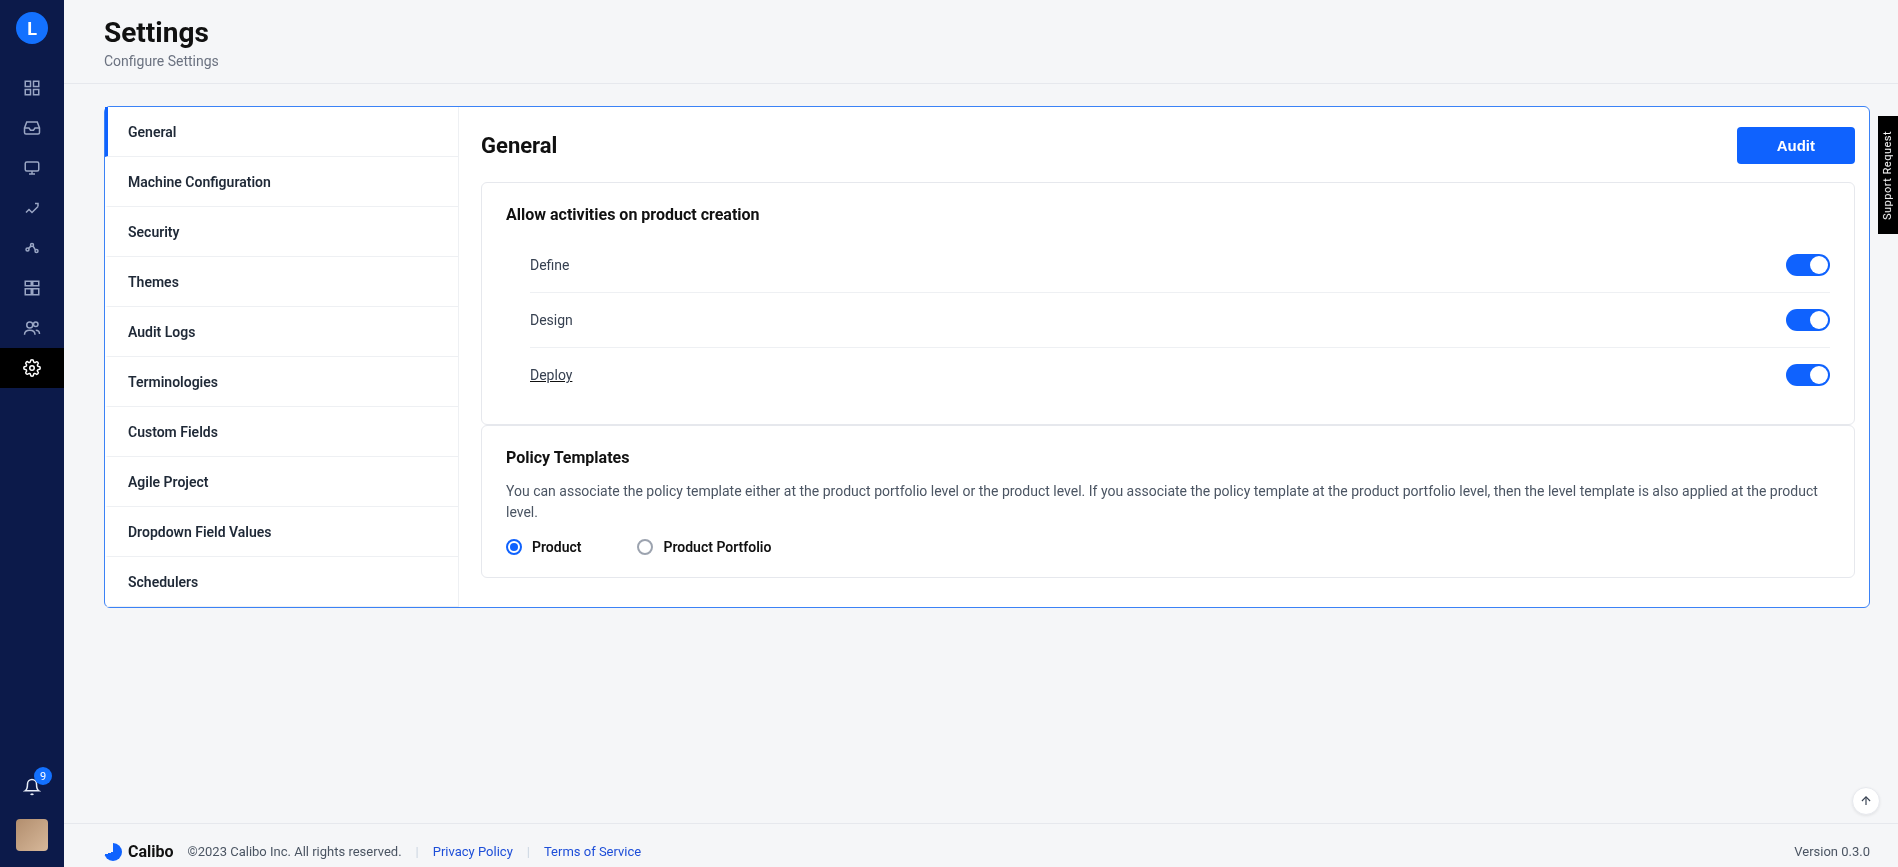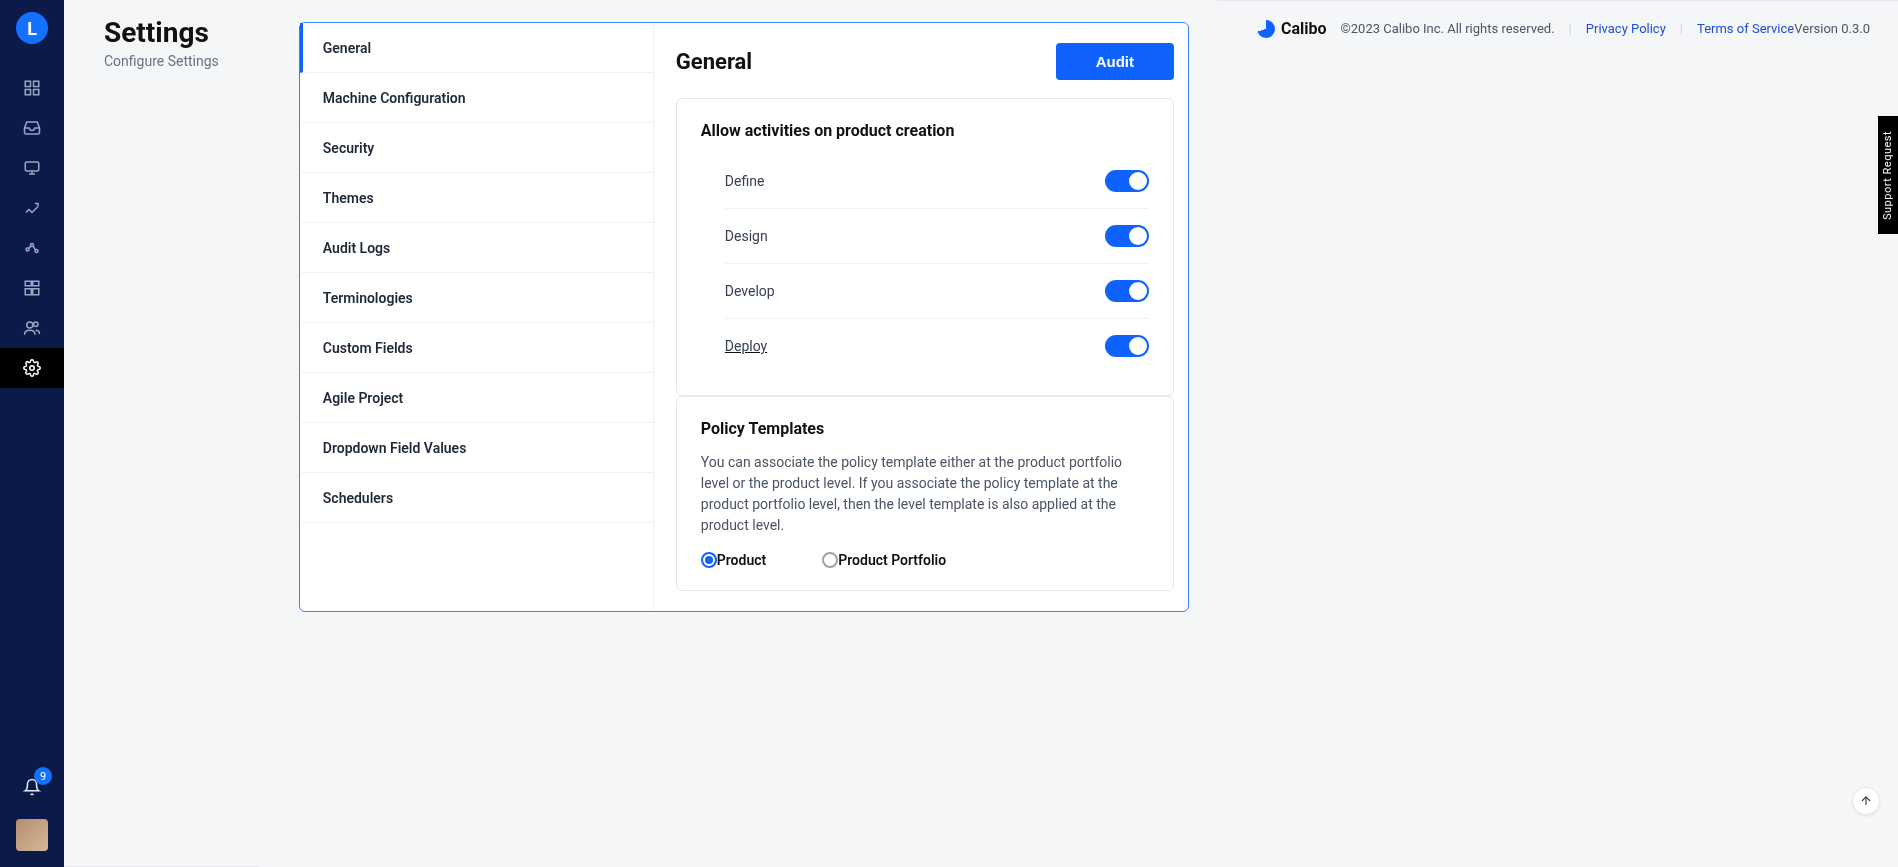--- a/index.html
+++ b/index.html
@@ -7,21 +7,21 @@
 .app { display: flex; height: 100vh; width: 100vw; }
 .rail { width: 64px; background: #0c1a4a; display: flex; flex-direction: column; align-items: center; padding: 12px 0; flex-shrink: 0; }
 .rail .logo { width: 32px; height: 32px; border-radius: 50%; background: #1371ff; display: flex; align-items: center; justify-content: center; color: #fff; font-weight: 700; font-size: 18px; margin-bottom: 24px; }
 .rail .nav { display: flex; flex-direction: column; align-items: center; }
 .rail .nav-item { width: 64px; height: 40px; display: flex; align-items: center; justify-content: center; color: #9aa6c4; cursor: pointer; }
 .rail .nav-item.active { background: #000; color: #fff; }
 .rail .spacer { flex: 1; }
 .rail .bell-wrap { position: relative; width: 64px; height: 48px; display: flex; align-items: center; justify-content: center; color: #e7ecf7; cursor: pointer; }
 .rail .badge { position: absolute; top: 4px; right: 12px; min-width: 18px; height: 18px; padding: 0 5px; border-radius: 9px; background: #1371ff; color: #fff; font-size: 11px; display: flex; align-items: center; justify-content: center; }
 .rail .avatar { width: 32px; height: 32px; border-radius: 4px; background: linear-gradient(135deg,#b28e6e,#d7b89a); margin: 8px 0 4px; }
-.main { flex: 1; display: flex; flex-direction: row; min-width: 0; }
+.main { flex: 1; display: flex; flex-direction: column; min-width: 0; }
 .header { padding: 16px 40px 14px; border-bottom: 1px solid #e6e8ed; background: #fff0; }
 .header h1 { font-size: 28px; font-weight: 700; margin-bottom: 4px; }
 .header .subtitle { color: #6b7280; font-size: 14px; }
 .content-wrap { flex: 1; overflow: auto; padding: 22px 28px 0 40px; }
 .content { display: flex; gap: 22px; background: #fff; border: 1px solid #3b82f6; border-radius: 6px; }
 .side-tabs { width: 354px; flex-shrink: 0; border-right: 1px solid #eef0f3; padding: 0; }
 .side-tabs .tab { height: 50px; display: flex; align-items: center; padding: 0 20px; font-weight: 600; font-size: 14px; color: #1f2937; border-bottom: 1px solid #eef0f3; cursor: pointer; }
 .side-tabs .tab.active { border-left: 3px solid #0f62fe; background: #fff; }
 .side-tabs .tab:not(.active) { border-left: 3px solid transparent; }
 .panel { flex: 1; padding: 20px 14px 20px 0; min-width: 0; }
@@ -30,21 +30,21 @@
 .btn-primary { background: #0f62fe; color: #fff; border: none; border-radius: 4px; padding: 10px 40px; font-size: 15px; font-weight: 600; cursor: pointer; }
 .card { border: 1px solid #e6e8ed; border-radius: 6px; padding: 22px 24px; }
 .card h3 { font-size: 16px; font-weight: 700; margin-bottom: 14px; }
 .activity-row { display: flex; align-items: center; justify-content: space-between; padding: 16px 0; border-bottom: 1px solid #eef0f3; margin-left: 24px; }
 .activity-row:last-child { border-bottom: none; text-decoration: underline; }
 .activity-row .label { font-size: 14px; color: #374151; }
 .toggle { width: 44px; height: 22px; border-radius: 11px; background: #0f62fe; position: relative; cursor: pointer; }
 .toggle::after { content: ""; position: absolute; top: 2px; right: 2px; width: 18px; height: 18px; border-radius: 50%; background: #fff; }
 .card p.desc { font-size: 14px; color: #4b5563; line-height: 1.5; margin-bottom: 16px; }
 .radio-row { display: flex; gap: 56px; align-items: center; }
-.radio { display: inline-flex; align-items: center; font-size: 14px; font-weight: 600; cursor: pointer; }
+.radio { display: inline-flex; align-items: center; gap: 10px; font-size: 14px; font-weight: 600; cursor: pointer; }
 .radio .dot { width: 16px; height: 16px; border-radius: 50%; border: 2px solid #9ca3af; display: inline-block; position: relative; }
 .radio.selected .dot { border-color: #0f62fe; }
 .radio.selected .dot::after { content: ""; position: absolute; inset: 2px; border-radius: 50%; background: #0f62fe; }
 .footer { height: 44px; border-top: 1px solid #e6e8ed; display: flex; align-items: center; justify-content: space-between; padding: 12px 28px 0 40px; font-size: 13px; color: #4b5563; background: #fff0; }
 .footer .left { display: flex; align-items: center; gap: 14px; }
 .footer .brand { display: flex; align-items: center; gap: 6px; font-weight: 700; color: #111; font-size: 16px; }
 .footer .brand .mark { width: 18px; height: 18px; border-radius: 50%; background: conic-gradient(#0f62fe 0 70%, transparent 70% 100%); }
 .footer a { color: #1d4ed8; text-decoration: none; }
 .footer .sep { color: #cbd5e1; }
 .support-tab { position: fixed; right: 0; top: 116px; width: 20px; height: 118px; background: #000; color: #fff; font-size: 11px; writing-mode: vertical-rl; transform: rotate(180deg); display: flex; align-items: center; justify-content: center; cursor: pointer; letter-spacing: 0.5px; }
@@ -198,24 +198,20 @@
             <h3>Allow activities on product creation</h3>
             <div class="activity-row">
               <span class="label">Define</span>
               <div class="toggle"></div>
             </div>
             <div class="activity-row">
               <span class="label">Design</span>
               <div class="toggle"></div>
             </div>
             <div class="activity-row">
-              <span class="label">Develop</span>
-              <div class="toggle"></div>
-            </div>
-            <div class="activity-row">
               <span class="label">Deploy</span>
               <div class="toggle"></div>
             </div>
           </div>
 
           <div class="card">
             <h3>Policy Templates</h3>
             <p class="desc">You can associate the policy template either at the product portfolio level or the product level. If you associate the policy template at the product portfolio level, then the level template is also applied at the product level.</p>
             <div class="radio-row">
               <label class="radio selected">

